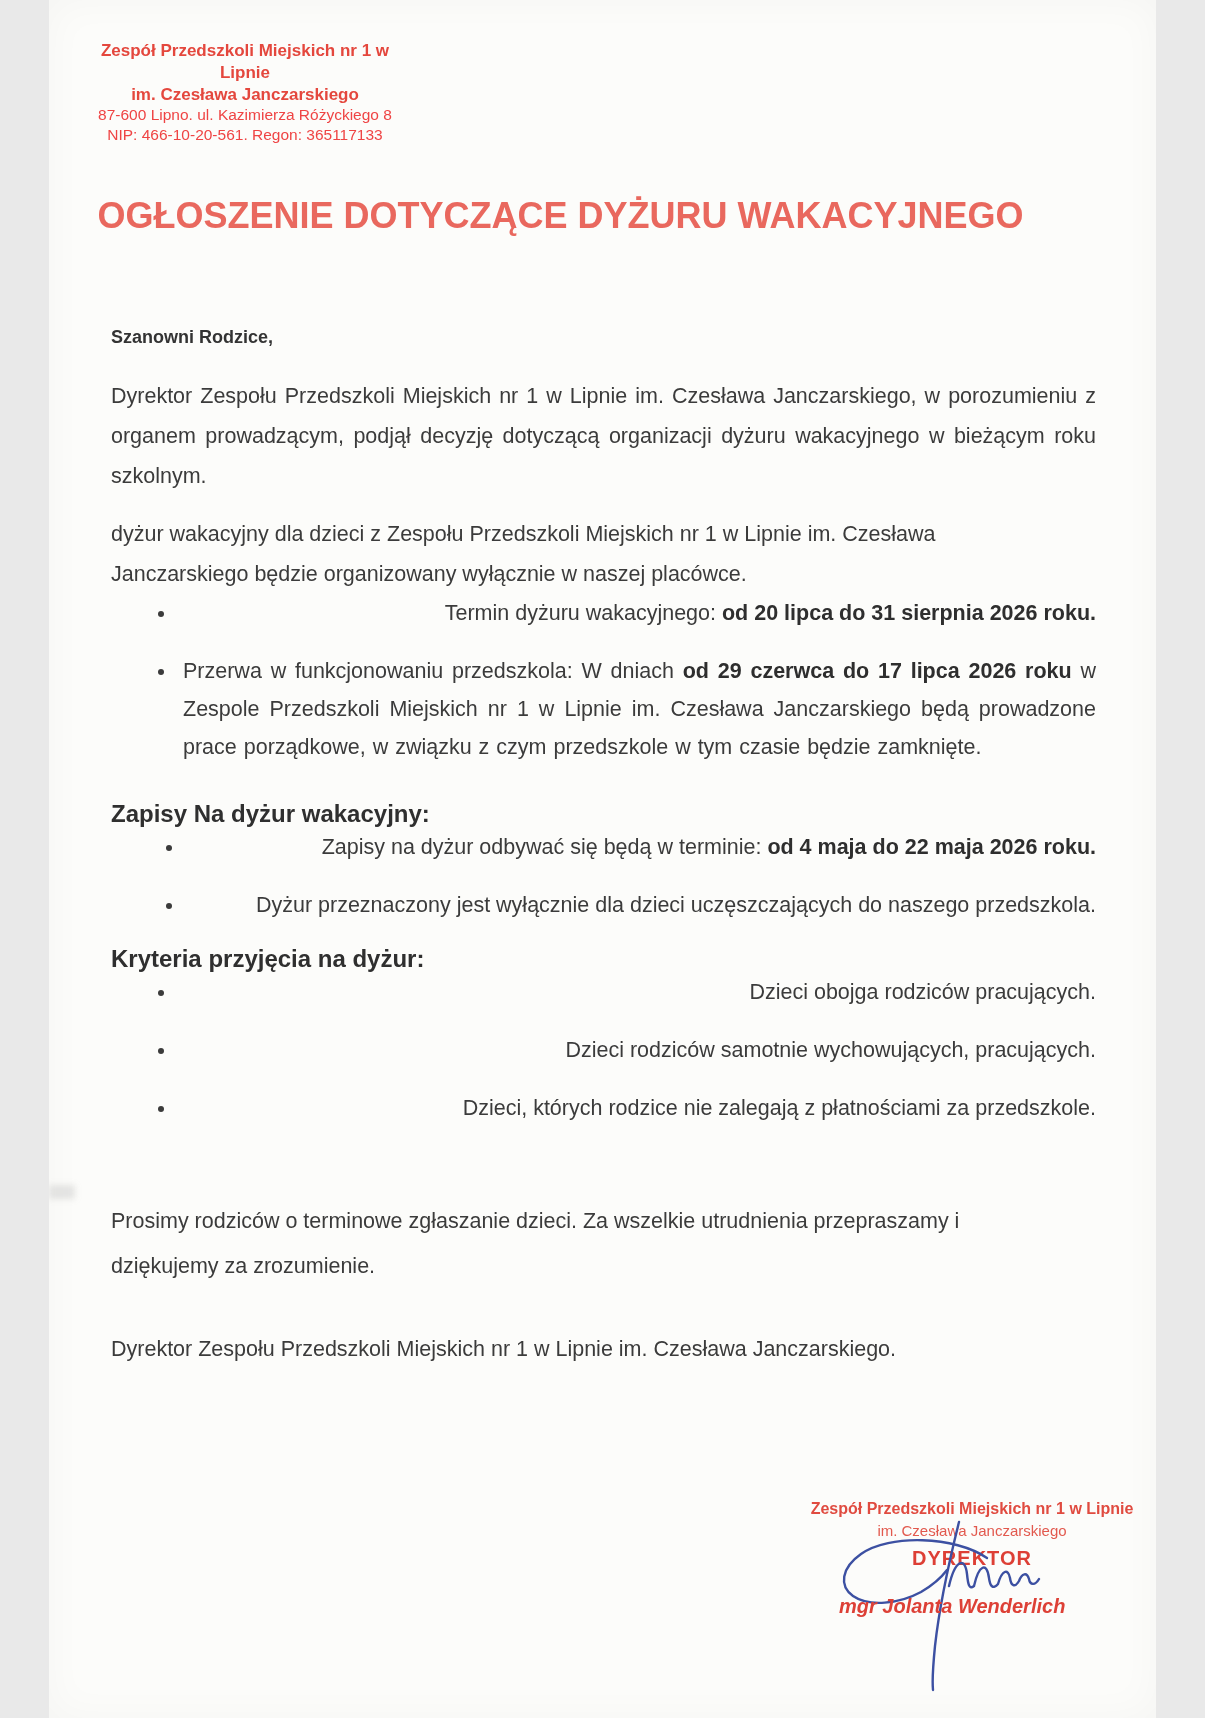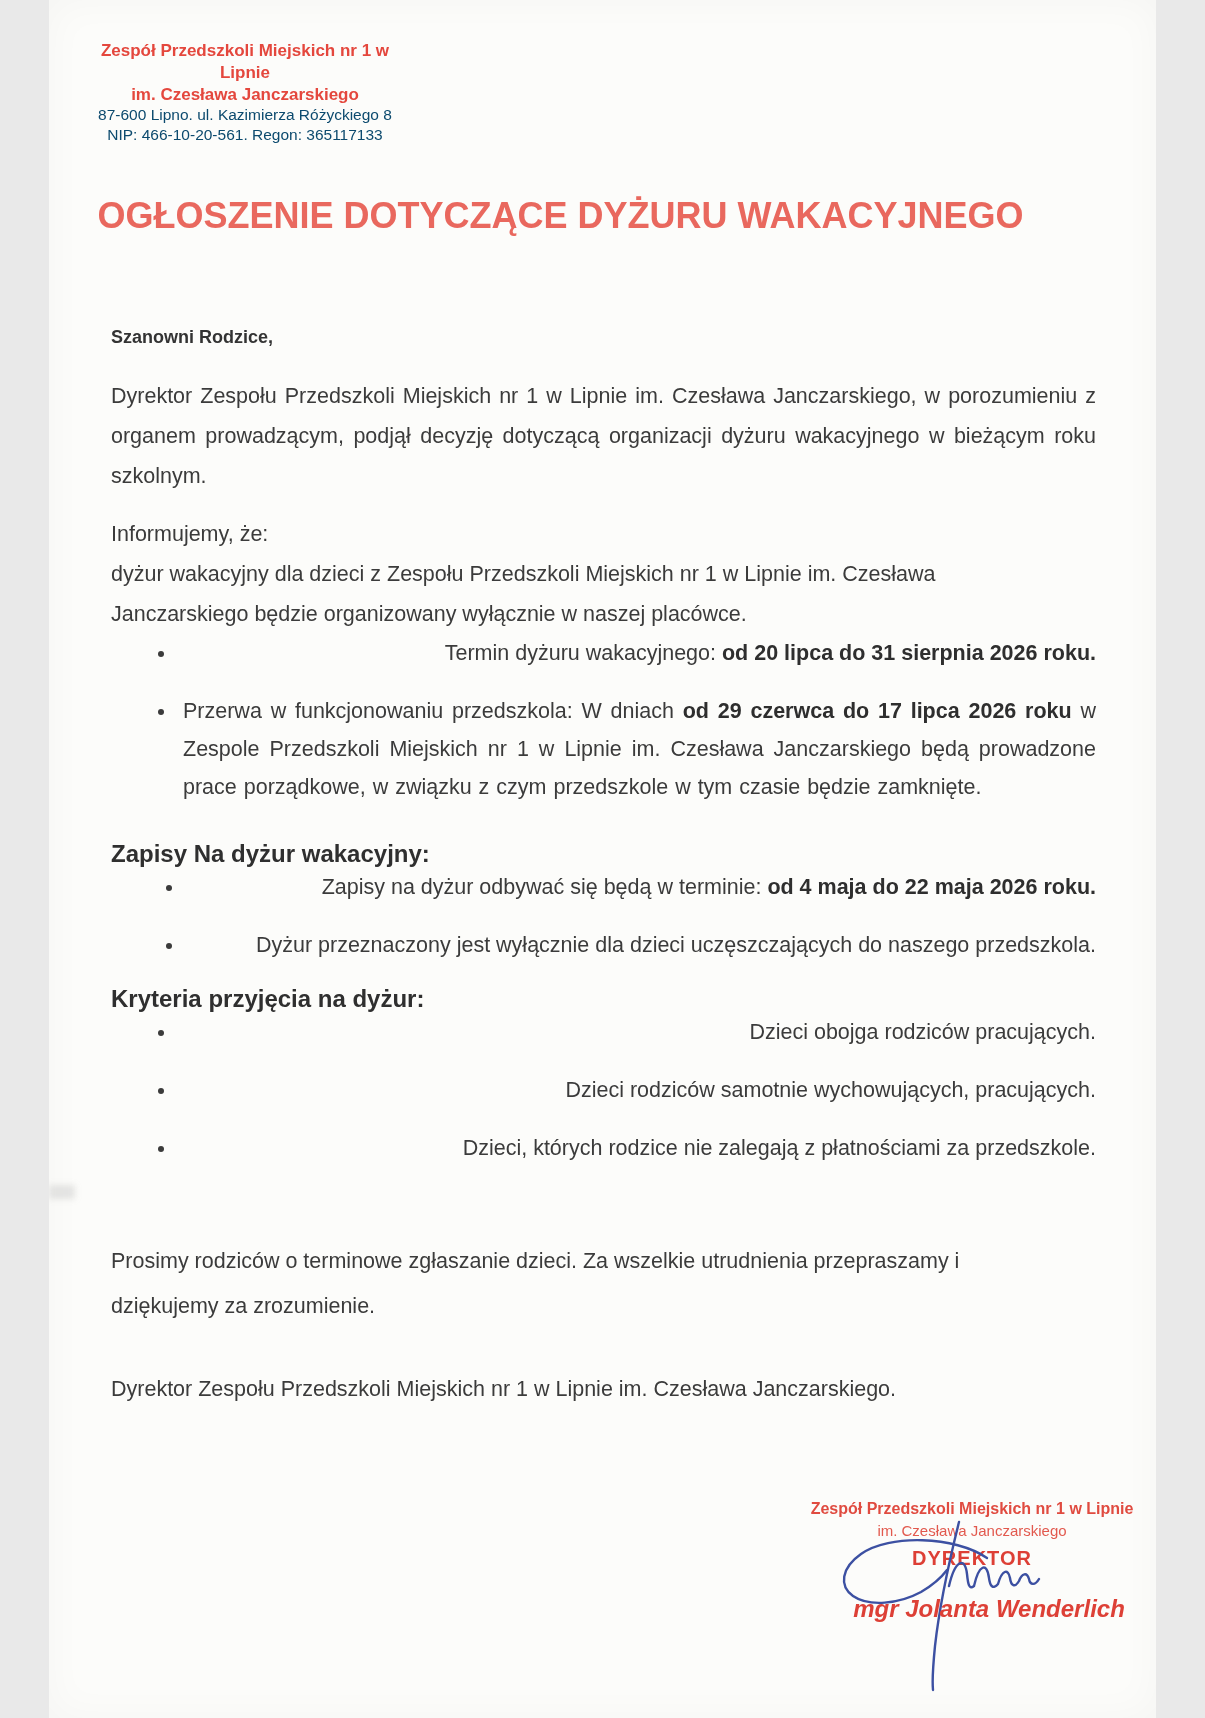--- a/index.html
+++ b/index.html
@@ -23,21 +23,21 @@
     width:320px;
     text-align:center;
     line-height:1.28;
   }
   .lh-line1,.lh-line2{
     color:#e4473d;
     font-weight:bold;
     font-size:17px;
   }
   .lh-line3,.lh-line4{
-    color:#0c4a6e;
+    color:#ef4444;
     font-size:15.5px;
   }
   
   .doc-title{
     position:relative;
     left:-42px;
     margin-top:50px;
     text-align:center;
     color:#e9685e;
     font-size:36px;
@@ -120,25 +120,24 @@
     font-size:20px;
     font-weight:bold;
     letter-spacing:1px;
   }
   .stamp-name{
     position:absolute;
     left:790px;
     top:1595px;
     width:300px;
     color:#dd4036;
-    font-size:24px;
+    font-size:20px;
     font-weight:bold;
     font-style:italic;
     white-space:nowrap;
-    text-align:center;
   }
   .signature-svg{
     position:absolute;
     left:788px;
     top:1520px;
     pointer-events:none;
   }
   
   .scan-smudge{
     position:absolute;
@@ -162,21 +161,20 @@
 
   <div class="doc-title">OGŁOSZENIE DOTYCZĄCE DYŻURU WAKACYJNEGO</div>
 
   <div class="content">
 
     <div class="greeting">Szanowni Rodzice,</div>
 
     <div class="para-justified">Dyrektor Zespołu Przedszkoli Miejskich nr 1 w Lipnie im. Czesława Janczarskiego, w porozumieniu z organem prowadzącym, podjął decyzję dotyczącą organizacji dyżuru wakacyjnego w bieżącym roku szkolnym.</div>
 
     <div class="info-block">
-      <div>Informujemy, że:</div>
       <div>dyżur wakacyjny dla dzieci z Zespołu Przedszkoli Miejskich nr 1 w Lipnie im. Czesława</div>
       <div>Janczarskiego będzie organizowany wyłącznie w naszej placówce.</div>
     </div>
 
     <ul class="bullets list-dates">
       <li><span>Termin dyżuru wakacyjnego: </span><b class="dk">od 20 lipca do 31 sierpnia 2026 roku.</b></li>
       <li class="multi"><span>Przerwa w funkcjonowaniu przedszkola: W dniach </span><b class="dk">od 29 czerwca do 17 lipca 2026 roku</b><span> w Zespole Przedszkoli Miejskich nr 1 w Lipnie im. Czesława Janczarskiego będą prowadzone prace porządkowe, w związku z czym przedszkole w tym czasie będzie zamknięte.</span></li>
     </ul>
 
     <div class="section-heading h-zapisy">Zapisy Na dyżur wakacyjny:</div>

